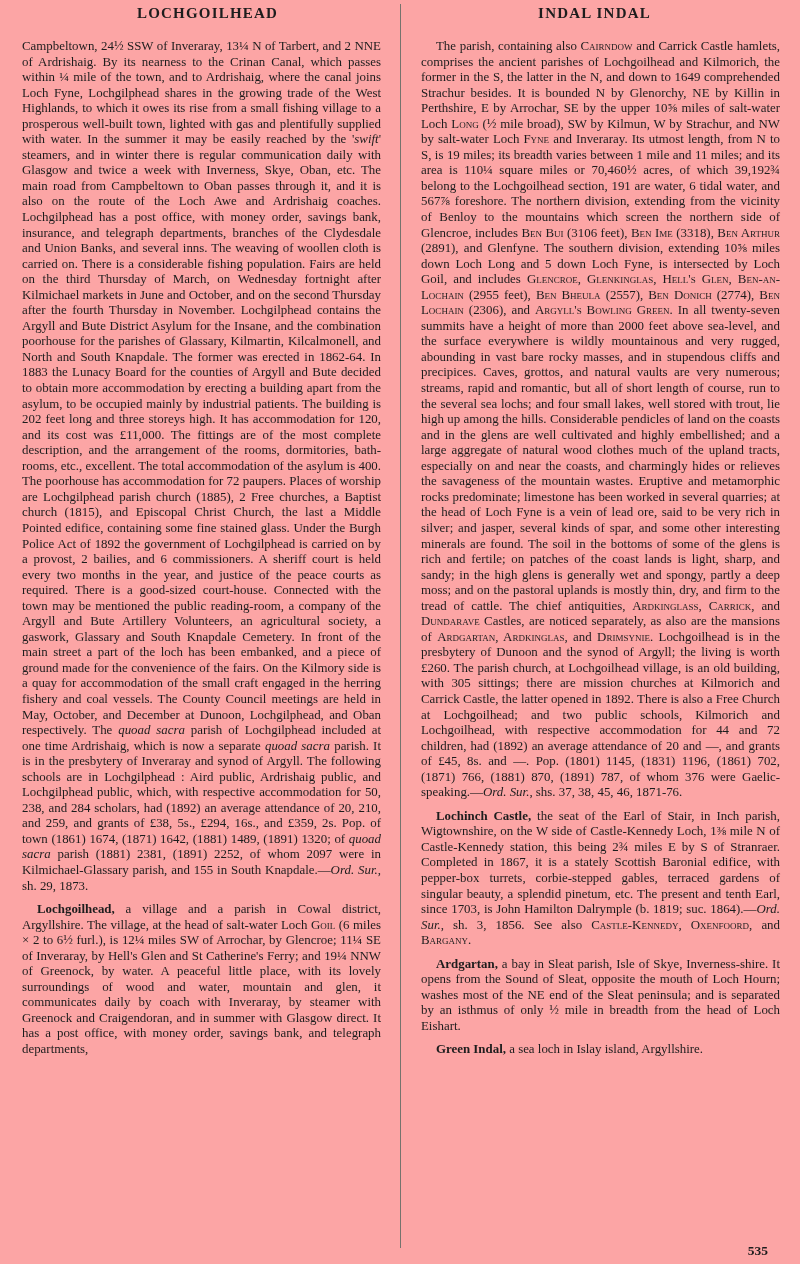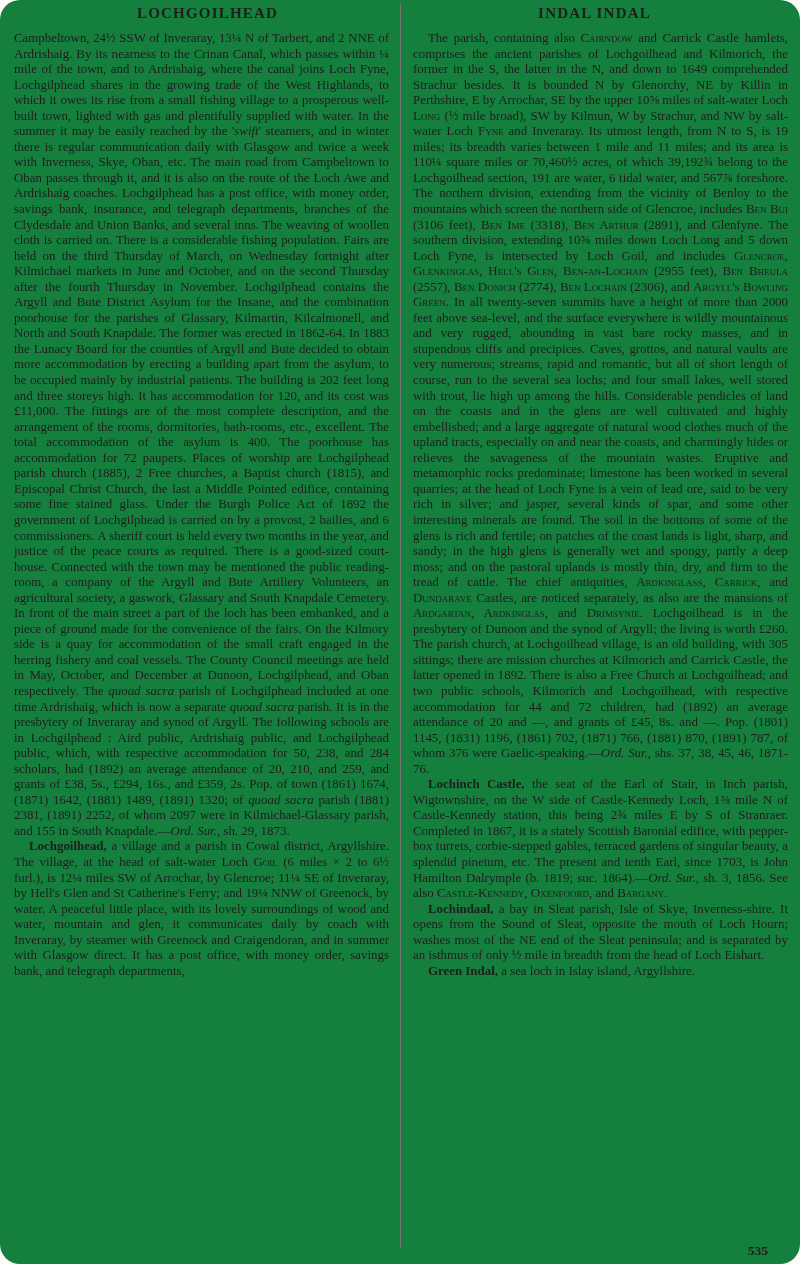--- a/index.html
+++ b/index.html
@@ -5,24 +5,23 @@
   * { box-sizing: border-box; }
   html, body { margin: 0; padding: 0; }
   body {
     width: 800px; height: 1264px;
     background: #fbfaf6;
     font-family: "Liberation Serif", "DejaVu Serif", serif;
   }
   .page {
     position: relative;
     width: 800px; height: 1264px;
-    background: #15803d;
+    background: #fca5a5;
     color: #1d1d1d;
     overflow: hidden;
-    border-radius: 20px;
   }
   .running-head {
     display: flex;
     padding: 5px 12px 0 14px;
   }
   .running-head .head {
     flex: 1;
     text-align: center;
     font-weight: bold;
     font-size: 15px;
@@ -34,21 +33,21 @@
     padding: 9px 12px 0 14px;
   }
   .col {
     width: 375px;
     font-size: 12.9px;
     line-height: 15.55px;
     text-align: justify;
     overflow: hidden;
     height: 1210px;
   }
-  .col p { margin: 0; }
+  .col p { margin: 8px; }
   .col p.entry { text-indent: 15px; }
   .sc { font-variant: small-caps; }
   .column-rule {
     position: absolute;
     left: 400px; top: 4px; bottom: 16px;
     width: 1px;
     background: #75736d;
   }
   .page-number {
     position: absolute;
@@ -70,20 +69,20 @@
   <div class="column-rule"></div>
 
   <div class="columns">
     <div class="col">
       <p class="cont">Campbeltown, 24½ SSW of Inveraray, 13¼ N of Tarbert, and 2 NNE of Ardrishaig. By its nearness to the Crinan Canal, which passes within ¼ mile of the town, and to Ardrishaig, where the canal joins Loch Fyne, Lochgilphead shares in the growing trade of the West Highlands, to which it owes its rise from a small fishing village to a prosperous well-built town, lighted with gas and plentifully supplied with water. In the summer it may be easily reached by the '<i>swift</i>' steamers, and in winter there is regular communication daily with Glasgow and twice a week with Inverness, Skye, Oban, etc. The main road from Campbeltown to Oban passes through it, and it is also on the route of the Loch Awe and Ardrishaig coaches. Lochgilphead has a post office, with money order, savings bank, insurance, and telegraph departments, branches of the Clydesdale and Union Banks, and several inns. The weaving of woollen cloth is carried on. There is a considerable fishing population. Fairs are held on the third Thursday of March, on Wednesday fortnight after Kilmichael markets in June and October, and on the second Thursday after the fourth Thursday in November. Lochgilphead contains the Argyll and Bute District Asylum for the Insane, and the combination poorhouse for the parishes of Glassary, Kilmartin, Kilcalmonell, and North and South Knapdale. The former was erected in 1862-64. In 1883 the Lunacy Board for the counties of Argyll and Bute decided to obtain more accommodation by erecting a building apart from the asylum, to be occupied mainly by industrial patients. The building is 202 feet long and three storeys high. It has accommodation for 120, and its cost was £11,000. The fittings are of the most complete description, and the arrangement of the rooms, dormitories, bath-rooms, etc., excellent. The total accommodation of the asylum is 400. The poorhouse has accommodation for 72 paupers. Places of worship are Lochgilphead parish church (1885), 2 Free churches, a Baptist church (1815), and Episcopal Christ Church, the last a Middle Pointed edifice, containing some fine stained glass. Under the Burgh Police Act of 1892 the government of Lochgilphead is carried on by a provost, 2 bailies, and 6 commissioners. A sheriff court is held every two months in the year, and justice of the peace courts as required. There is a good-sized court-house. Connected with the town may be mentioned the public reading-room, a company of the Argyll and Bute Artillery Volunteers, an agricultural society, a gaswork, Glassary and South Knapdale Cemetery. In front of the main street a part of the loch has been embanked, and a piece of ground made for the convenience of the fairs. On the Kilmory side is a quay for accommodation of the small craft engaged in the herring fishery and coal vessels. The County Council meetings are held in May, October, and December at Dunoon, Lochgilphead, and Oban respectively. The <i>quoad sacra</i> parish of Lochgilphead included at one time Ardrishaig, which is now a separate <i>quoad sacra</i> parish. It is in the presbytery of Inveraray and synod of Argyll. The following schools are in Lochgilphead : Aird public, Ardrishaig public, and Lochgilphead public, which, with respective accommodation for 50, 238, and 284 scholars, had (1892) an average attendance of 20, 210, and 259, and grants of £38, 5s., £294, 16s., and £359, 2s. Pop. of town (1861) 1674, (1871) 1642, (1881) 1489, (1891) 1320; of <i>quoad sacra</i> parish (1881) 2381, (1891) 2252, of whom 2097 were in Kilmichael-Glassary parish, and 155 in South Knapdale.—<i>Ord. Sur.</i>, sh. 29, 1873.</p>
       <p class="entry"><b>Lochgoilhead,</b> a village and a parish in Cowal district, Argyllshire. The village, at the head of salt-water Loch <span class="sc">Goil</span> (6 miles × 2 to 6½ furl.), is 12¼ miles SW of Arrochar, by Glencroe; 11¼ SE of Inveraray, by Hell's Glen and St Catherine's Ferry; and 19¼ NNW of Greenock, by water. A peaceful little place, with its lovely surroundings of wood and water, mountain and glen, it communicates daily by coach with Inveraray, by steamer with Greenock and Craigendoran, and in summer with Glasgow direct. It has a post office, with money order, savings bank, and telegraph departments,</p>
     </div>
     <div class="col">
       <p class="entry">The parish, containing also <span class="sc">Cairndow</span> and Carrick Castle hamlets, comprises the ancient parishes of Lochgoilhead and Kilmorich, the former in the S, the latter in the N, and down to 1649 comprehended Strachur besides. It is bounded N by Glenorchy, NE by Killin in Perthshire, E by Arrochar, SE by the upper 10⅝ miles of salt-water Loch <span class="sc">Long</span> (½ mile broad), SW by Kilmun, W by Strachur, and NW by salt-water Loch <span class="sc">Fyne</span> and Inveraray. Its utmost length, from N to S, is 19 miles; its breadth varies between 1 mile and 11 miles; and its area is 110¼ square miles or 70,460½ acres, of which 39,192¾ belong to the Lochgoilhead section, 191 are water, 6 tidal water, and 567⅞ foreshore. The northern division, extending from the vicinity of Benloy to the mountains which screen the northern side of Glencroe, includes <span class="sc">Ben Bui</span> (3106 feet), <span class="sc">Ben Ime</span> (3318), <span class="sc">Ben Arthur</span> (2891), and Glenfyne. The southern division, extending 10⅝ miles down Loch Long and 5 down Loch Fyne, is intersected by Loch Goil, and includes <span class="sc">Glencroe, Glenkinglas, Hell's Glen, Ben-an-Lochain</span> (2955 feet), <span class="sc">Ben Bheula</span> (2557), <span class="sc">Ben Donich</span> (2774), <span class="sc">Ben Lochain</span> (2306), and <span class="sc">Argyll's Bowling Green</span>. In all twenty-seven summits have a height of more than 2000 feet above sea-level, and the surface everywhere is wildly mountainous and very rugged, abounding in vast bare rocky masses, and in stupendous cliffs and precipices. Caves, grottos, and natural vaults are very numerous; streams, rapid and romantic, but all of short length of course, run to the several sea lochs; and four small lakes, well stored with trout, lie high up among the hills. Considerable pendicles of land on the coasts and in the glens are well cultivated and highly embellished; and a large aggregate of natural wood clothes much of the upland tracts, especially on and near the coasts, and charmingly hides or relieves the savageness of the mountain wastes. Eruptive and metamorphic rocks predominate; limestone has been worked in several quarries; at the head of Loch Fyne is a vein of lead ore, said to be very rich in silver; and jasper, several kinds of spar, and some other interesting minerals are found. The soil in the bottoms of some of the glens is rich and fertile; on patches of the coast lands is light, sharp, and sandy; in the high glens is generally wet and spongy, partly a deep moss; and on the pastoral uplands is mostly thin, dry, and firm to the tread of cattle. The chief antiquities, <span class="sc">Ardkinglass, Carrick,</span> and <span class="sc">Dundarave</span> Castles, are noticed separately, as also are the mansions of <span class="sc">Ardgartan, Ardkinglas,</span> and <span class="sc">Drimsynie</span>. Lochgoilhead is in the presbytery of Dunoon and the synod of Argyll; the living is worth £260. The parish church, at Lochgoilhead village, is an old building, with 305 sittings; there are mission churches at Kilmorich and Carrick Castle, the latter opened in 1892. There is also a Free Church at Lochgoilhead; and two public schools, Kilmorich and Lochgoilhead, with respective accommodation for 44 and 72 children, had (1892) an average attendance of 20 and —, and grants of £45, 8s. and —. Pop. (1801) 1145, (1831) 1196, (1861) 702, (1871) 766, (1881) 870, (1891) 787, of whom 376 were Gaelic-speaking.—<i>Ord. Sur.</i>, shs. 37, 38, 45, 46, 1871-76.</p>
       <p class="entry"><b>Lochinch Castle,</b> the seat of the Earl of Stair, in Inch parish, Wigtownshire, on the W side of Castle-Kennedy Loch, 1⅜ mile N of Castle-Kennedy station, this being 2¾ miles E by S of Stranraer. Completed in 1867, it is a stately Scottish Baronial edifice, with pepper-box turrets, corbie-stepped gables, terraced gardens of singular beauty, a splendid pinetum, etc. The present and tenth Earl, since 1703, is John Hamilton Dalrymple (b. 1819; suc. 1864).—<i>Ord. Sur.</i>, sh. 3, 1856. See also <span class="sc">Castle-Kennedy, Oxenfoord,</span> and <span class="sc">Bargany</span>.</p>
-      <p class="entry"><b>Lochindaal,</b> a bay in Sleat parish, Isle of Skye, Inverness-shire. It opens from the Sound of Sleat, opposite the mouth of Loch Hourn; washes most of the NE end of the Sleat peninsula; and is separated by an isthmus of only ½ mile in breadth from the head of Loch Eishart.</p>
+      <p class="entry"><b>Ardgartan,</b> a bay in Sleat parish, Isle of Skye, Inverness-shire. It opens from the Sound of Sleat, opposite the mouth of Loch Hourn; washes most of the NE end of the Sleat peninsula; and is separated by an isthmus of only ½ mile in breadth from the head of Loch Eishart.</p>
       <p class="entry"><b>Green Indal,</b> a sea loch in Islay island, Argyllshire.</p>
     </div>
   </div>
 
   <div class="page-number">535</div>
 
 </div>
 
 </body></html>

